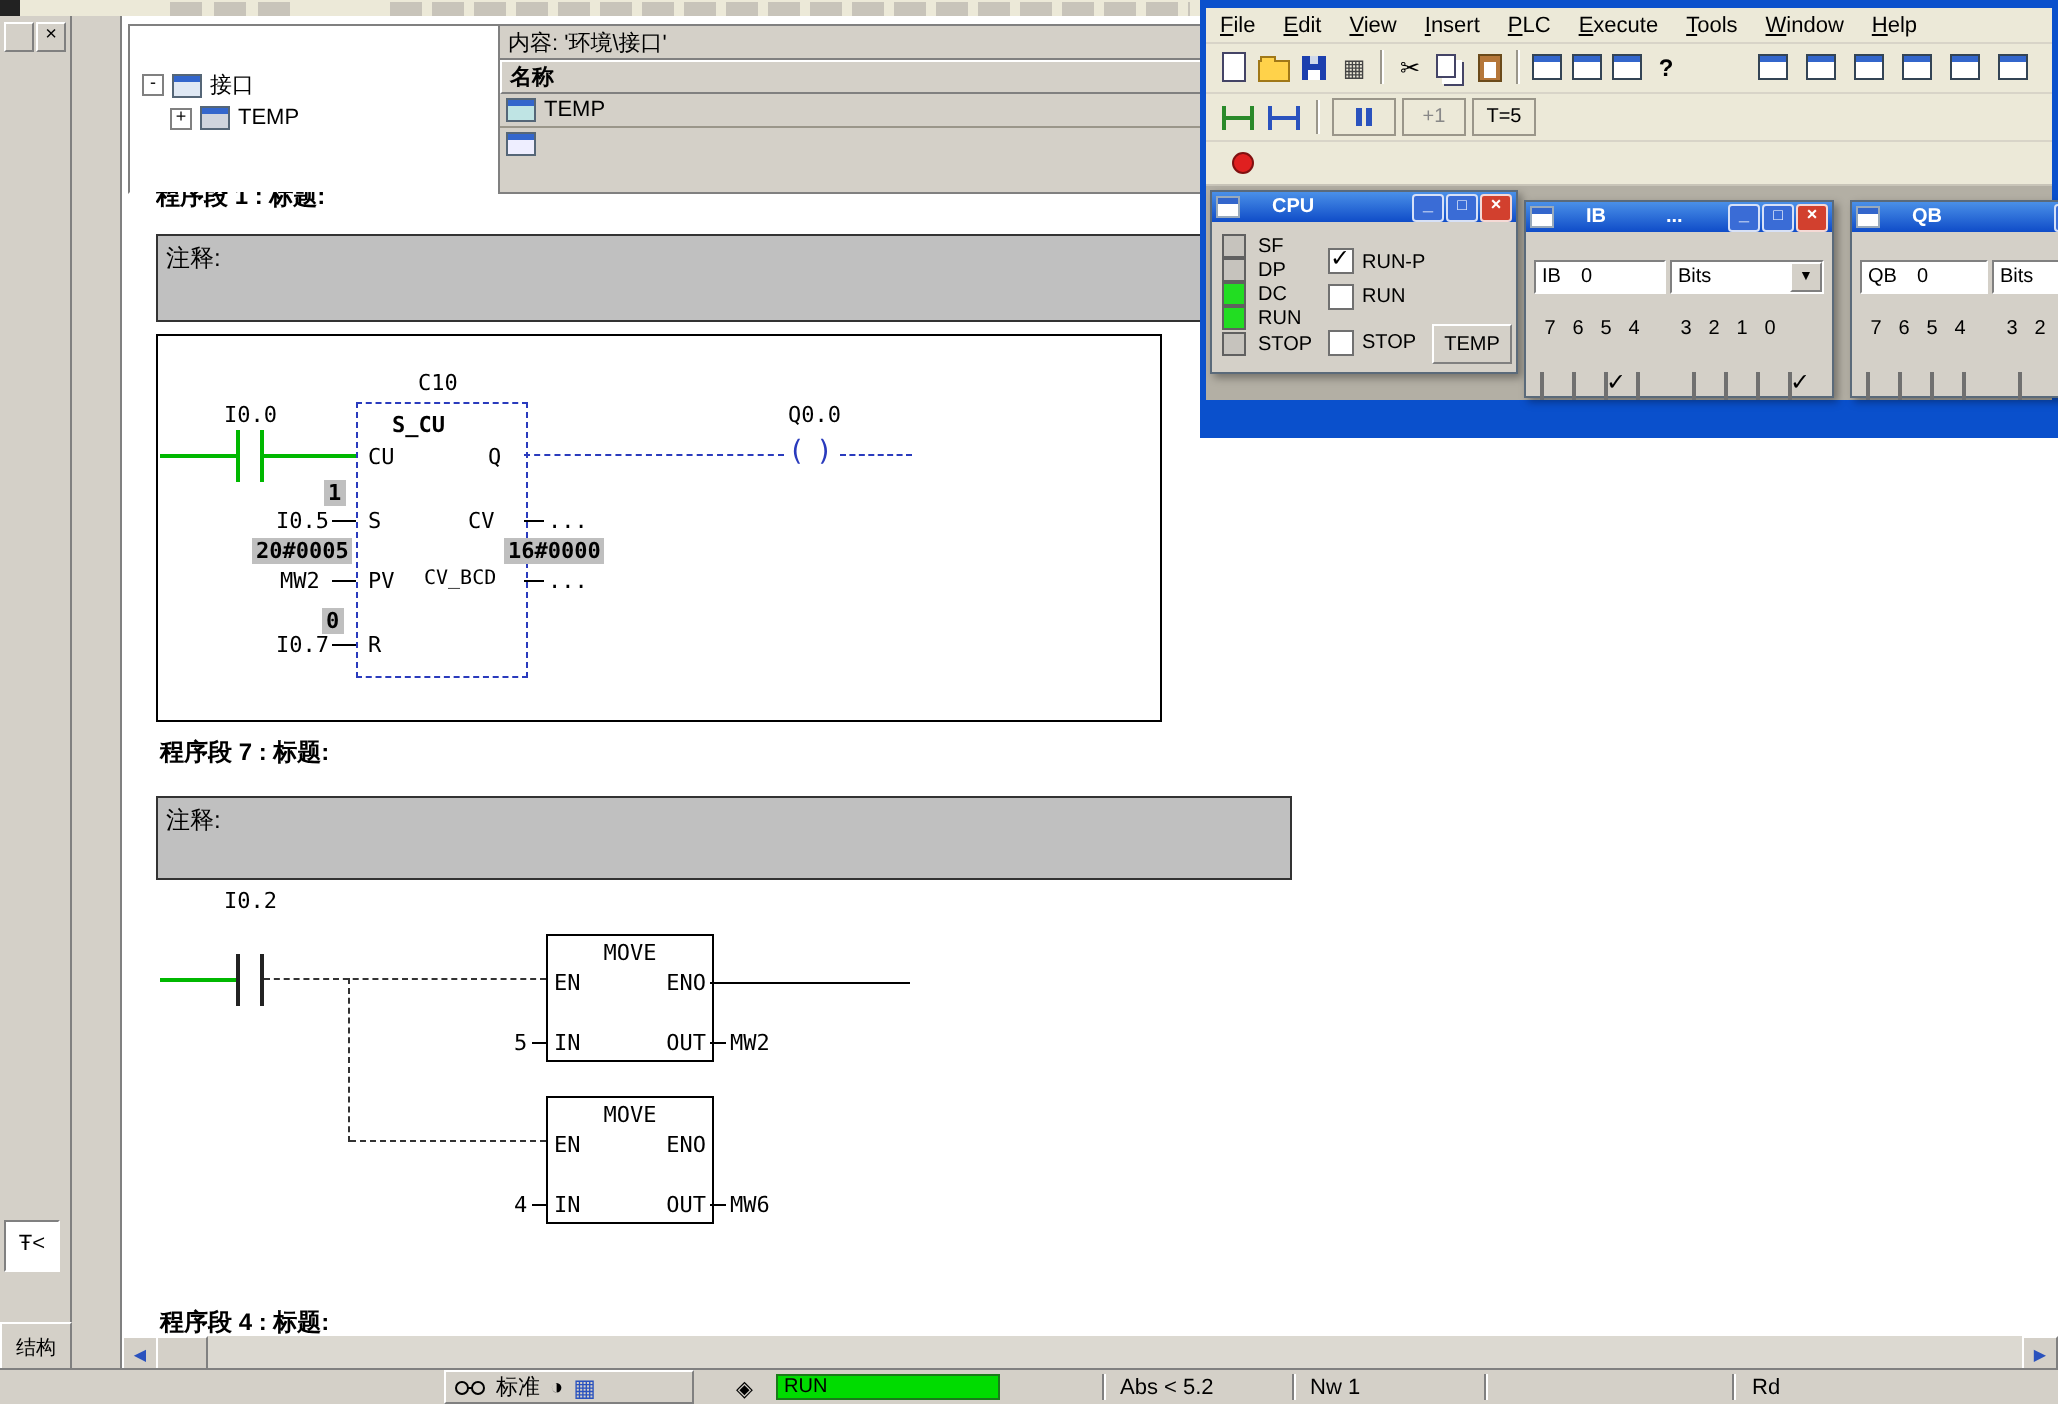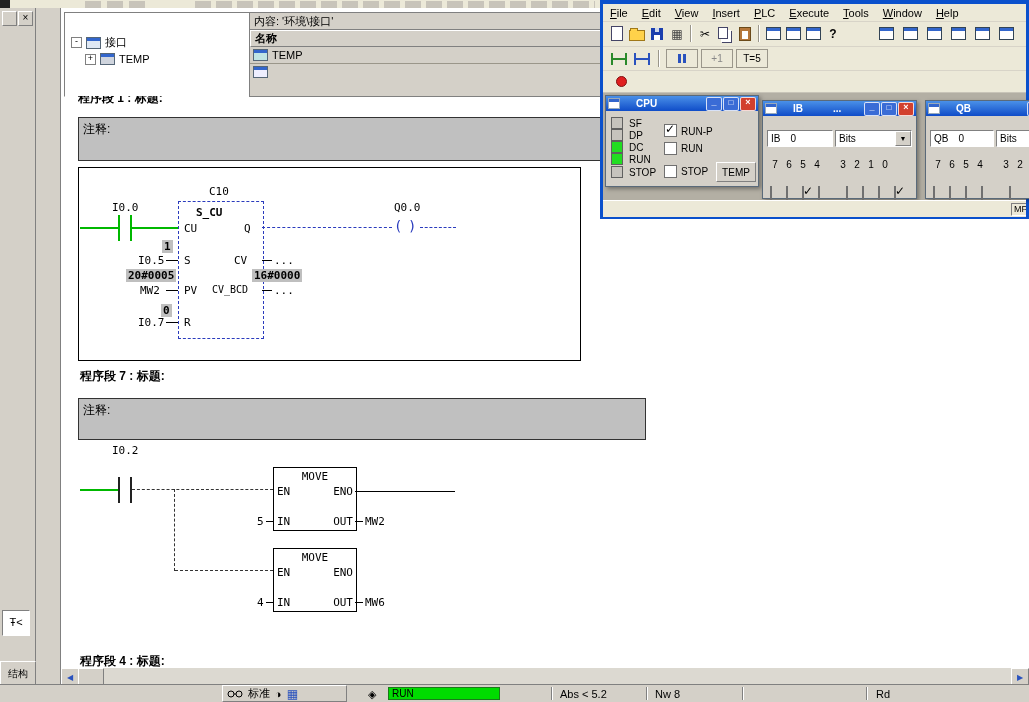--- a/index.html
+++ b/index.html
@@ -434,25 +434,20 @@
     <span class="bitlbl" style="left:48px;top:58px">4</span>
     <span class="bitlbl" style="left:74px;top:58px">3</span>
     <span class="bitlbl" style="left:88px;top:58px">2</span>
     <span class="cb abs" style="left:7px;top:71px"></span>
     <span class="cb abs" style="left:21px;top:71px"></span>
     <span class="cb abs" style="left:35px;top:71px"></span>
     <span class="cb abs" style="left:49px;top:71px"></span>
     <span class="cb abs" style="left:75px;top:71px"></span>
   </div>
 
-  <div class="abs" style="left:3px;top:200px;width:423px;height:16px;background:#ece9d8;border-top:1px solid #fff;overflow:hidden">
-    <span class="abs sunk" style="left:408px;top:2px;width:100px;height:11px;font-size:9px;padding-left:2px">
-      <span>MP</span>
-    </span>
-  </div>
 </div>
 
 <div class="abs" style="left:0;top:684px;width:1029px;height:18px;background:#d4d0c8;border-top:1px solid #808080">
 
   <div class="abs rais" style="left:222px;top:0;width:125px;height:17px;background:#d4d0c8;display:flex;align-items:center;gap:5px;padding:0 4px;box-sizing:border-box">
     <span style="display:inline-flex">
       <svg width="16" height="10">
           <circle cx="4" cy="5" r="3" fill="none" stroke="#000"></circle>
           <circle cx="12" cy="5" r="3" fill="none" stroke="#000"></circle>
           <path d="M7 5h2" stroke="#000"></path>
@@ -463,17 +458,17 @@
     <span class="ic-grid"></span>
   </div>
   <span class="abs ic-diamond" style="left:368px;top:3px"></span>
 
   <div class="abs" style="left:388px;top:2px;width:112px;height:13px;background:#00dc00;border:1px solid #1a7a1a;display:flex;align-items:center;padding-left:3px;box-sizing:border-box">
     <span style="font-size:10px">RUN</span>
   </div>
   <span class="abs" style="left:551px;top:2px;width:1px;height:13px;background:#808080;border-right:1px solid #fff"></span>
   <span class="abs" style="left:560px;top:3px">Abs &lt; 5.2</span>
   <span class="abs" style="left:646px;top:2px;width:1px;height:13px;background:#808080;border-right:1px solid #fff"></span>
-  <span class="abs" style="left:655px;top:3px">Nw 8</span>
+  <span class="abs" style="left:655px;top:3px">Nw 1</span>
   <span class="abs" style="left:742px;top:2px;width:1px;height:13px;background:#808080;border-right:1px solid #fff"></span>
   <span class="abs" style="left:866px;top:2px;width:1px;height:13px;background:#808080;border-right:1px solid #fff"></span>
   <span class="abs" style="left:876px;top:3px">Rd</span>
 </div>
 
 </body></html>

